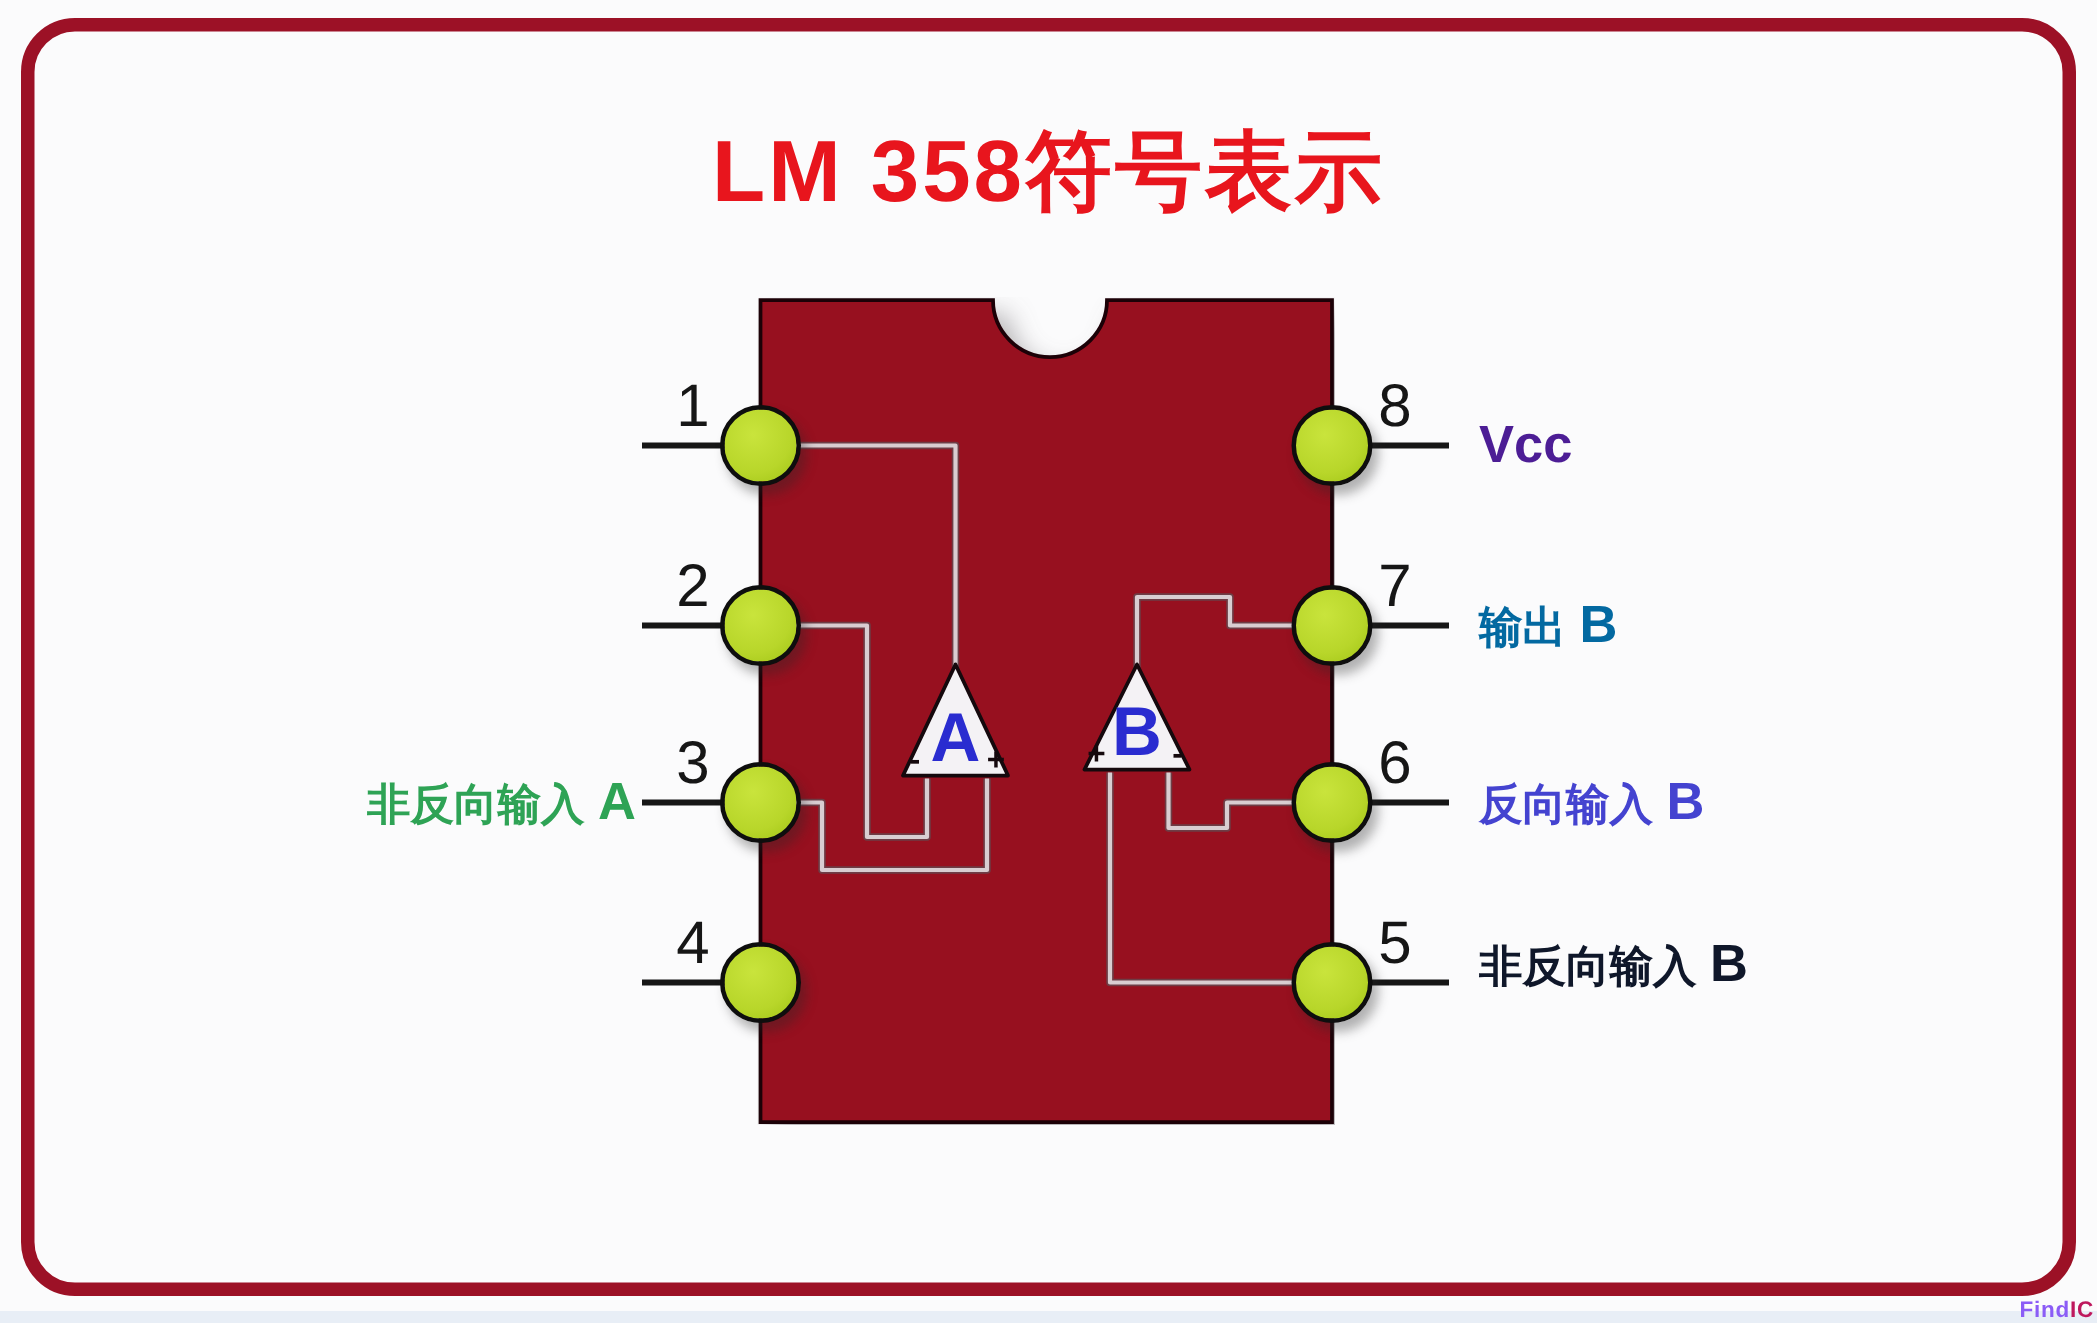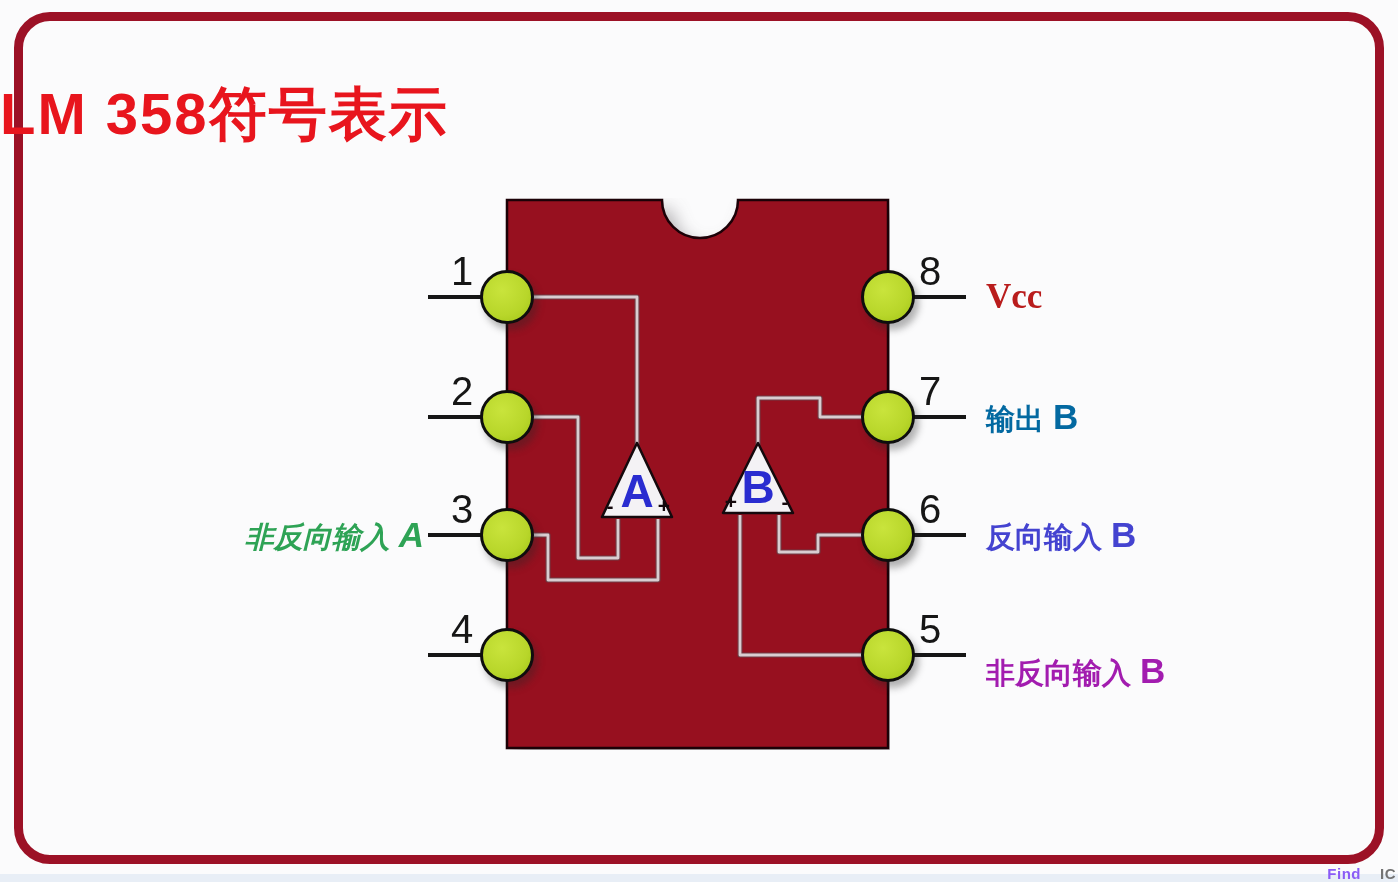--- a/index.html
+++ b/index.html
@@ -1,21 +1,21 @@
 <!DOCTYPE html>
 <html style="--chip_body: #97101f; --pin_fill: #b8d62a; --frame: #9c1126; --title: #e8151d; --wire: #d9cdd1; --lead: #161616; --number: #161616; --triangle_letter: #2a2cd0;"><head>
 <meta charset="utf-8">
 <style>
   html,body{margin:0;padding:0;background:#fbfbfc;}
   .stage{position:relative;width:1398px;height:882px;overflow:hidden;
          font-family:"Liberation Sans",sans-serif;background:#fbfbfc;}
   .bottom-strip{position:absolute;left:0;right:0;bottom:0;height:8px;background:#e8eef6;}
   .frame{position:absolute;left:14px;top:12px;right:14px;bottom:18px;
          border:9px solid var(--frame);border-radius:36px;pointer-events:none;}
-  .title{position:absolute;left:0;right:0;top:76px;
+  .title{position:absolute;left:0;right:0;top:76px;text-align:center;
          font-size:58px;font-weight:bold;letter-spacing:2px;color:var(--title);}
   .chip-svg{position:absolute;left:505px;top:198px;width:385px;height:552px;}
   .chip-body{fill:var(--chip_body);stroke:#1c0107;stroke-width:2.5;
              filter:drop-shadow(9px 11px 9px rgba(60,55,60,.40));}
   .wire-under{fill:none;stroke:#6e3d46;stroke-width:5;stroke-linejoin:round;}
   .wire{fill:none;stroke:var(--wire);stroke-width:2.8;stroke-linejoin:round;}
   .opamp{fill:#f4f2f5;stroke:#15090d;stroke-width:2.5;stroke-linejoin:round;}
   .opamp-letter{fill:var(--triangle_letter);font-size:46px;font-weight:bold;
                 text-anchor:middle;font-family:"Liberation Sans",sans-serif;}
   .opamp-sign{fill:#15090d;font-size:21px;font-weight:bold;text-anchor:middle;
@@ -85,53 +85,53 @@
   <div class="pin-num" style="left:440px;top:249px">1</div>
   <div class="pin-circle" style="left:480px;top:270px"></div>
 
   <div class="lead lead-left" style="top:415px"></div>
   <div class="pin-num" style="left:440px;top:369px">2</div>
   <div class="pin-circle" style="left:480px;top:390px"></div>
 
   <div class="lead lead-left" style="top:533px"></div>
   <div class="pin-num" style="left:440px;top:487px">3</div>
   <div class="pin-circle" style="left:480px;top:508px"></div>
-  <div class="pin-label left" style="top: 512px; color: rgb(46, 163, 85); font-style: italic;">
+  <div class="pin-label left" style="top: 512px; color: rgb(46, 163, 85);">
     <span>非反向输入</span><span class="letter">A</span>
   </div>
 
   <div class="lead lead-left" style="top:653px"></div>
   <div class="pin-num" style="left:440px;top:607px">4</div>
   <div class="pin-circle" style="left:480px;top:628px"></div>
 
   <div class="lead lead-right" style="top:295px"></div>
   <div class="pin-num" style="left:908px;top:249px">8</div>
   <div class="pin-circle" style="left:861px;top:270px"></div>
-  <div class="pin-label right" style="top: 274px; color: #b91c1c; font-family: Liberation Serif, serif;">
+  <div class="pin-label right" style="top: 274px; color: #4c1d95;">
     <span></span><span class="letter" style="margin-left:0">Vcc</span>
   </div>
 
   <div class="lead lead-right" style="top:415px"></div>
   <div class="pin-num" style="left:908px;top:369px">7</div>
   <div class="pin-circle" style="left:861px;top:390px"></div>
   <div class="pin-label right" style="top: 394px; color: #0369a1;">
     <span>输出</span><span class="letter">B</span>
   </div>
 
   <div class="lead lead-right" style="top:533px"></div>
   <div class="pin-num" style="left:908px;top:487px">6</div>
   <div class="pin-circle" style="left:861px;top:508px"></div>
   <div class="pin-label right" style="top: 512px; color: rgb(68, 67, 208);">
     <span>反向输入</span><span class="letter">B</span>
   </div>
 
   <div class="lead lead-right" style="top:653px"></div>
   <div class="pin-num" style="left:908px;top:607px">5</div>
   <div class="pin-circle" style="left:861px;top:628px"></div>
-  <div class="pin-label right" style="top: 648px; color: #a21caf;">
+  <div class="pin-label right" style="top: 620px; color: #0f172a;">
     <span>非反向输入</span><span class="letter">B</span>
   </div>
 
   <div class="watermark">
-    <span style="color: #8b5cf6;">Find</span><span style="color: #737373; margin-left: 19px;">IC</span>
+    <span style="color: #8b5cf6;">Find</span><span style="color: #be185d;">IC</span>
   </div>
 
 </div>
 
 </body></html>

